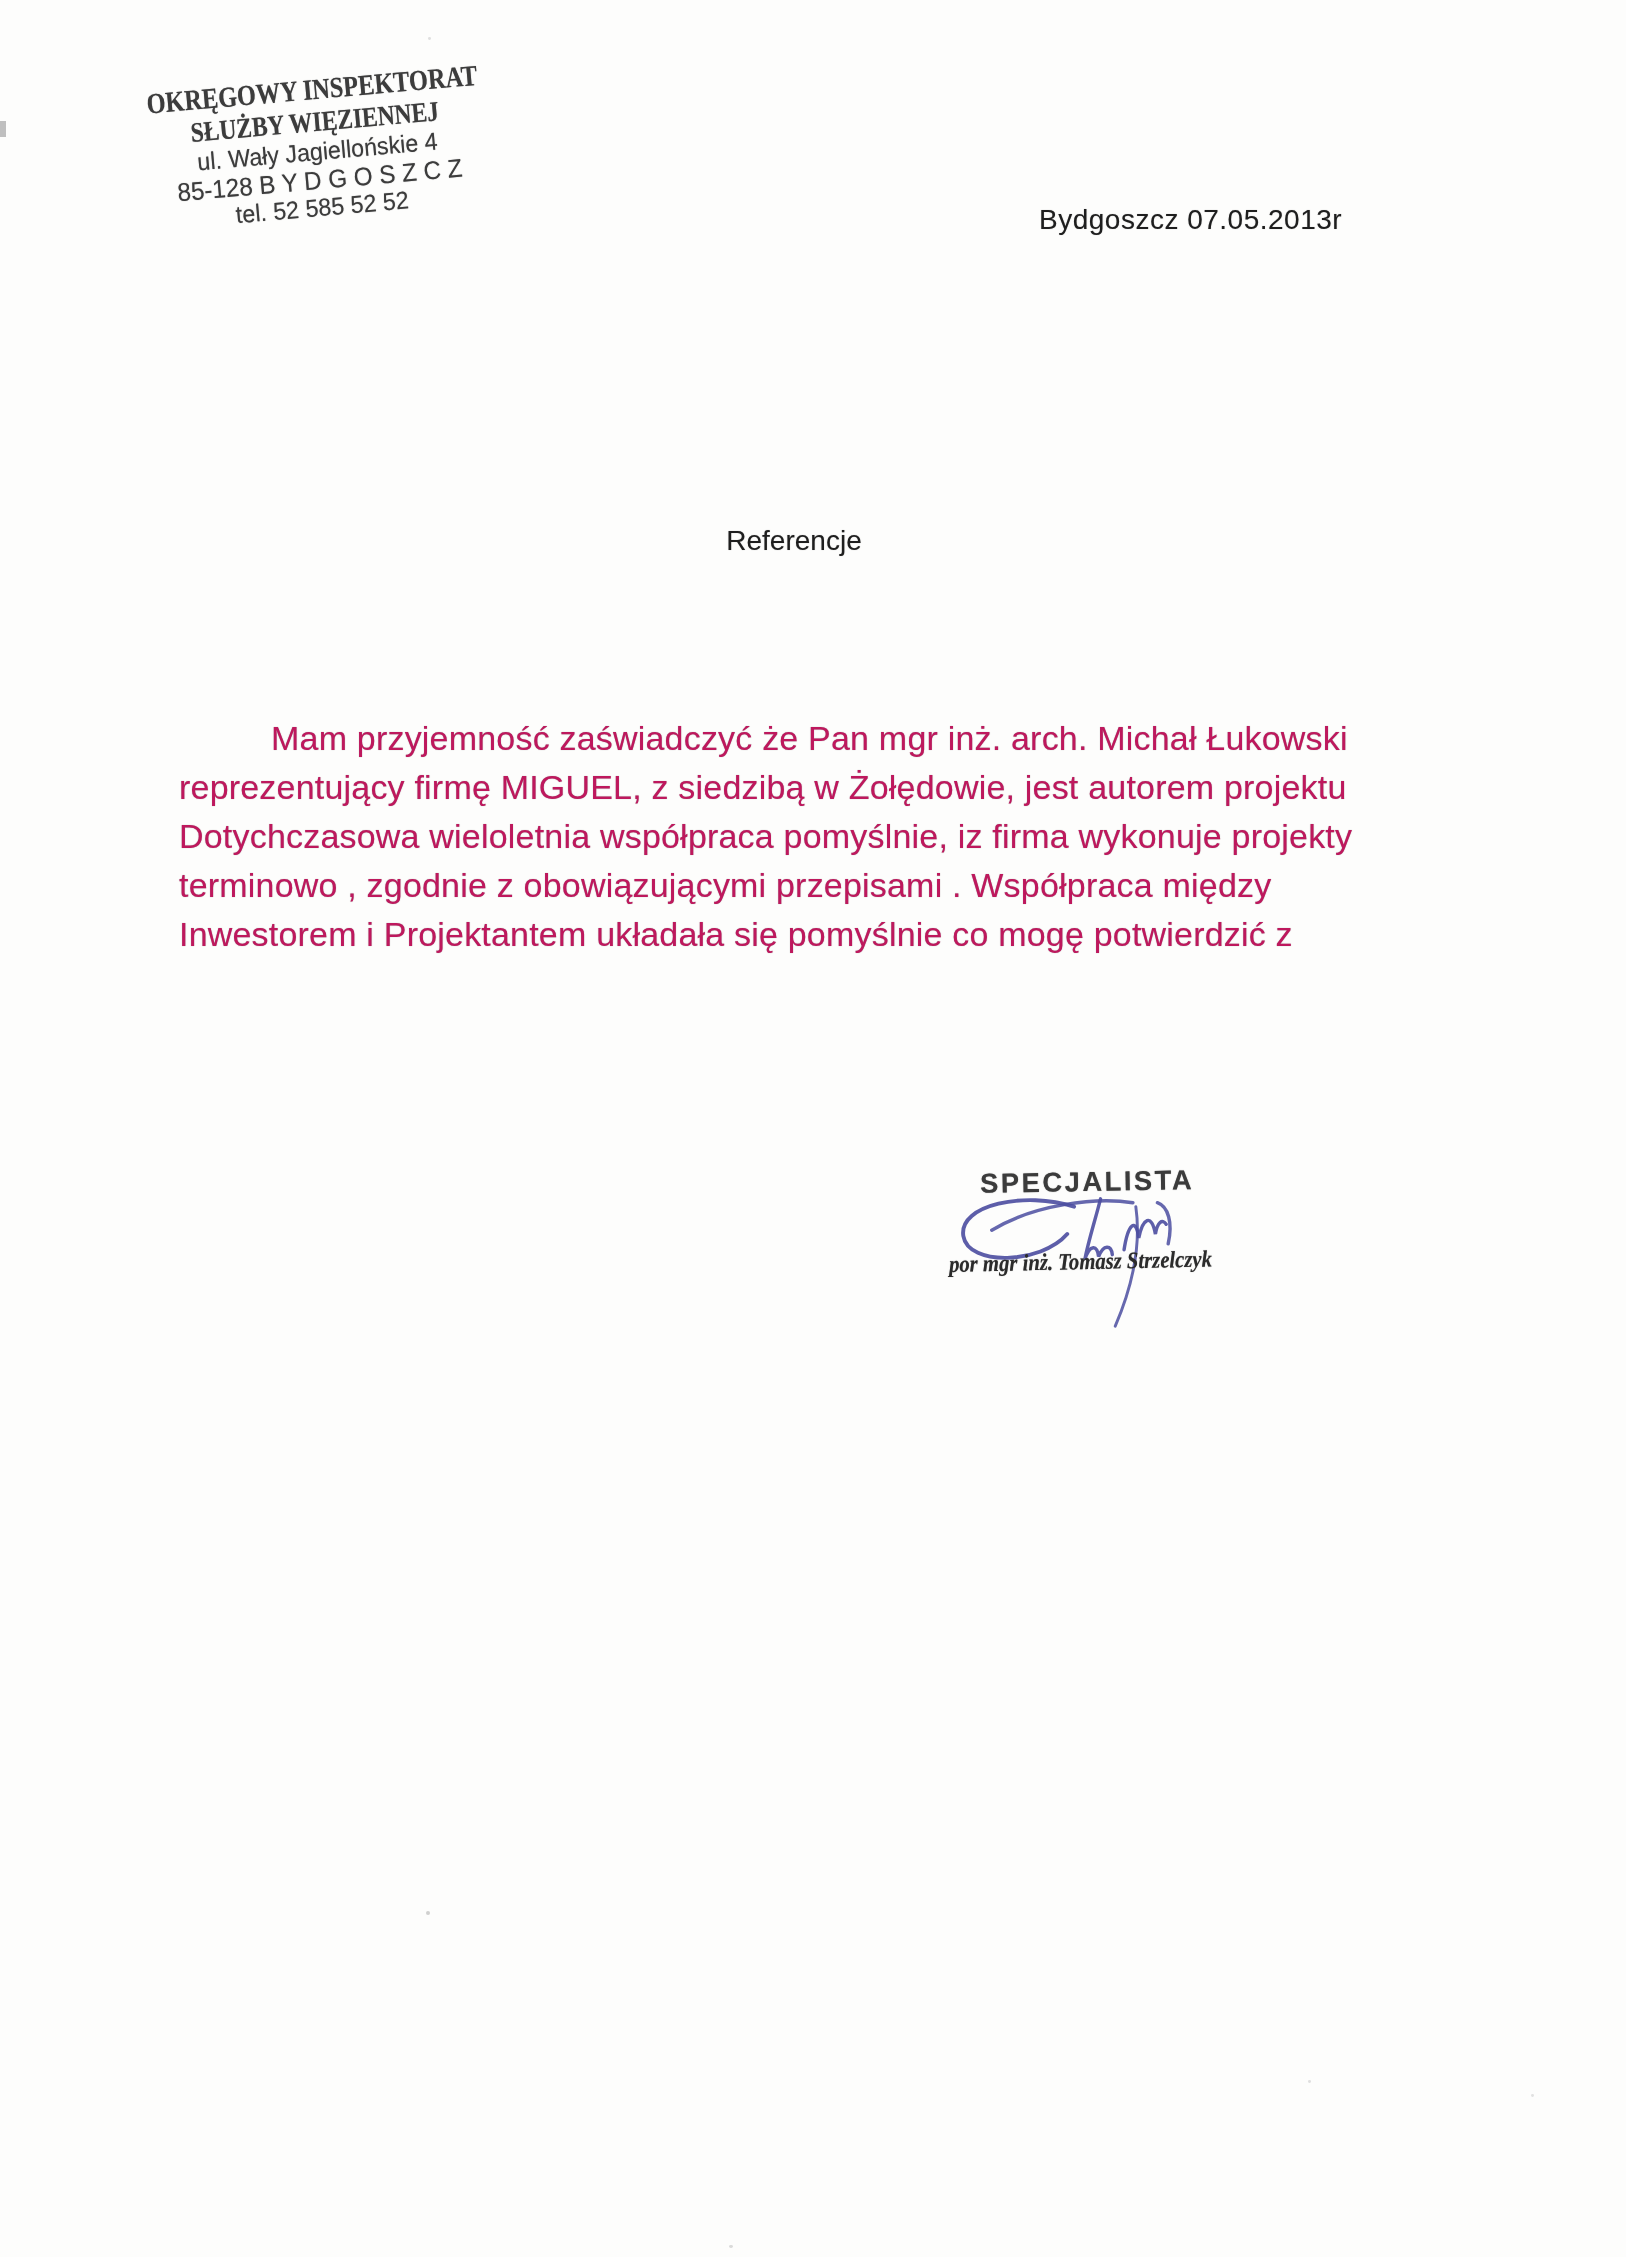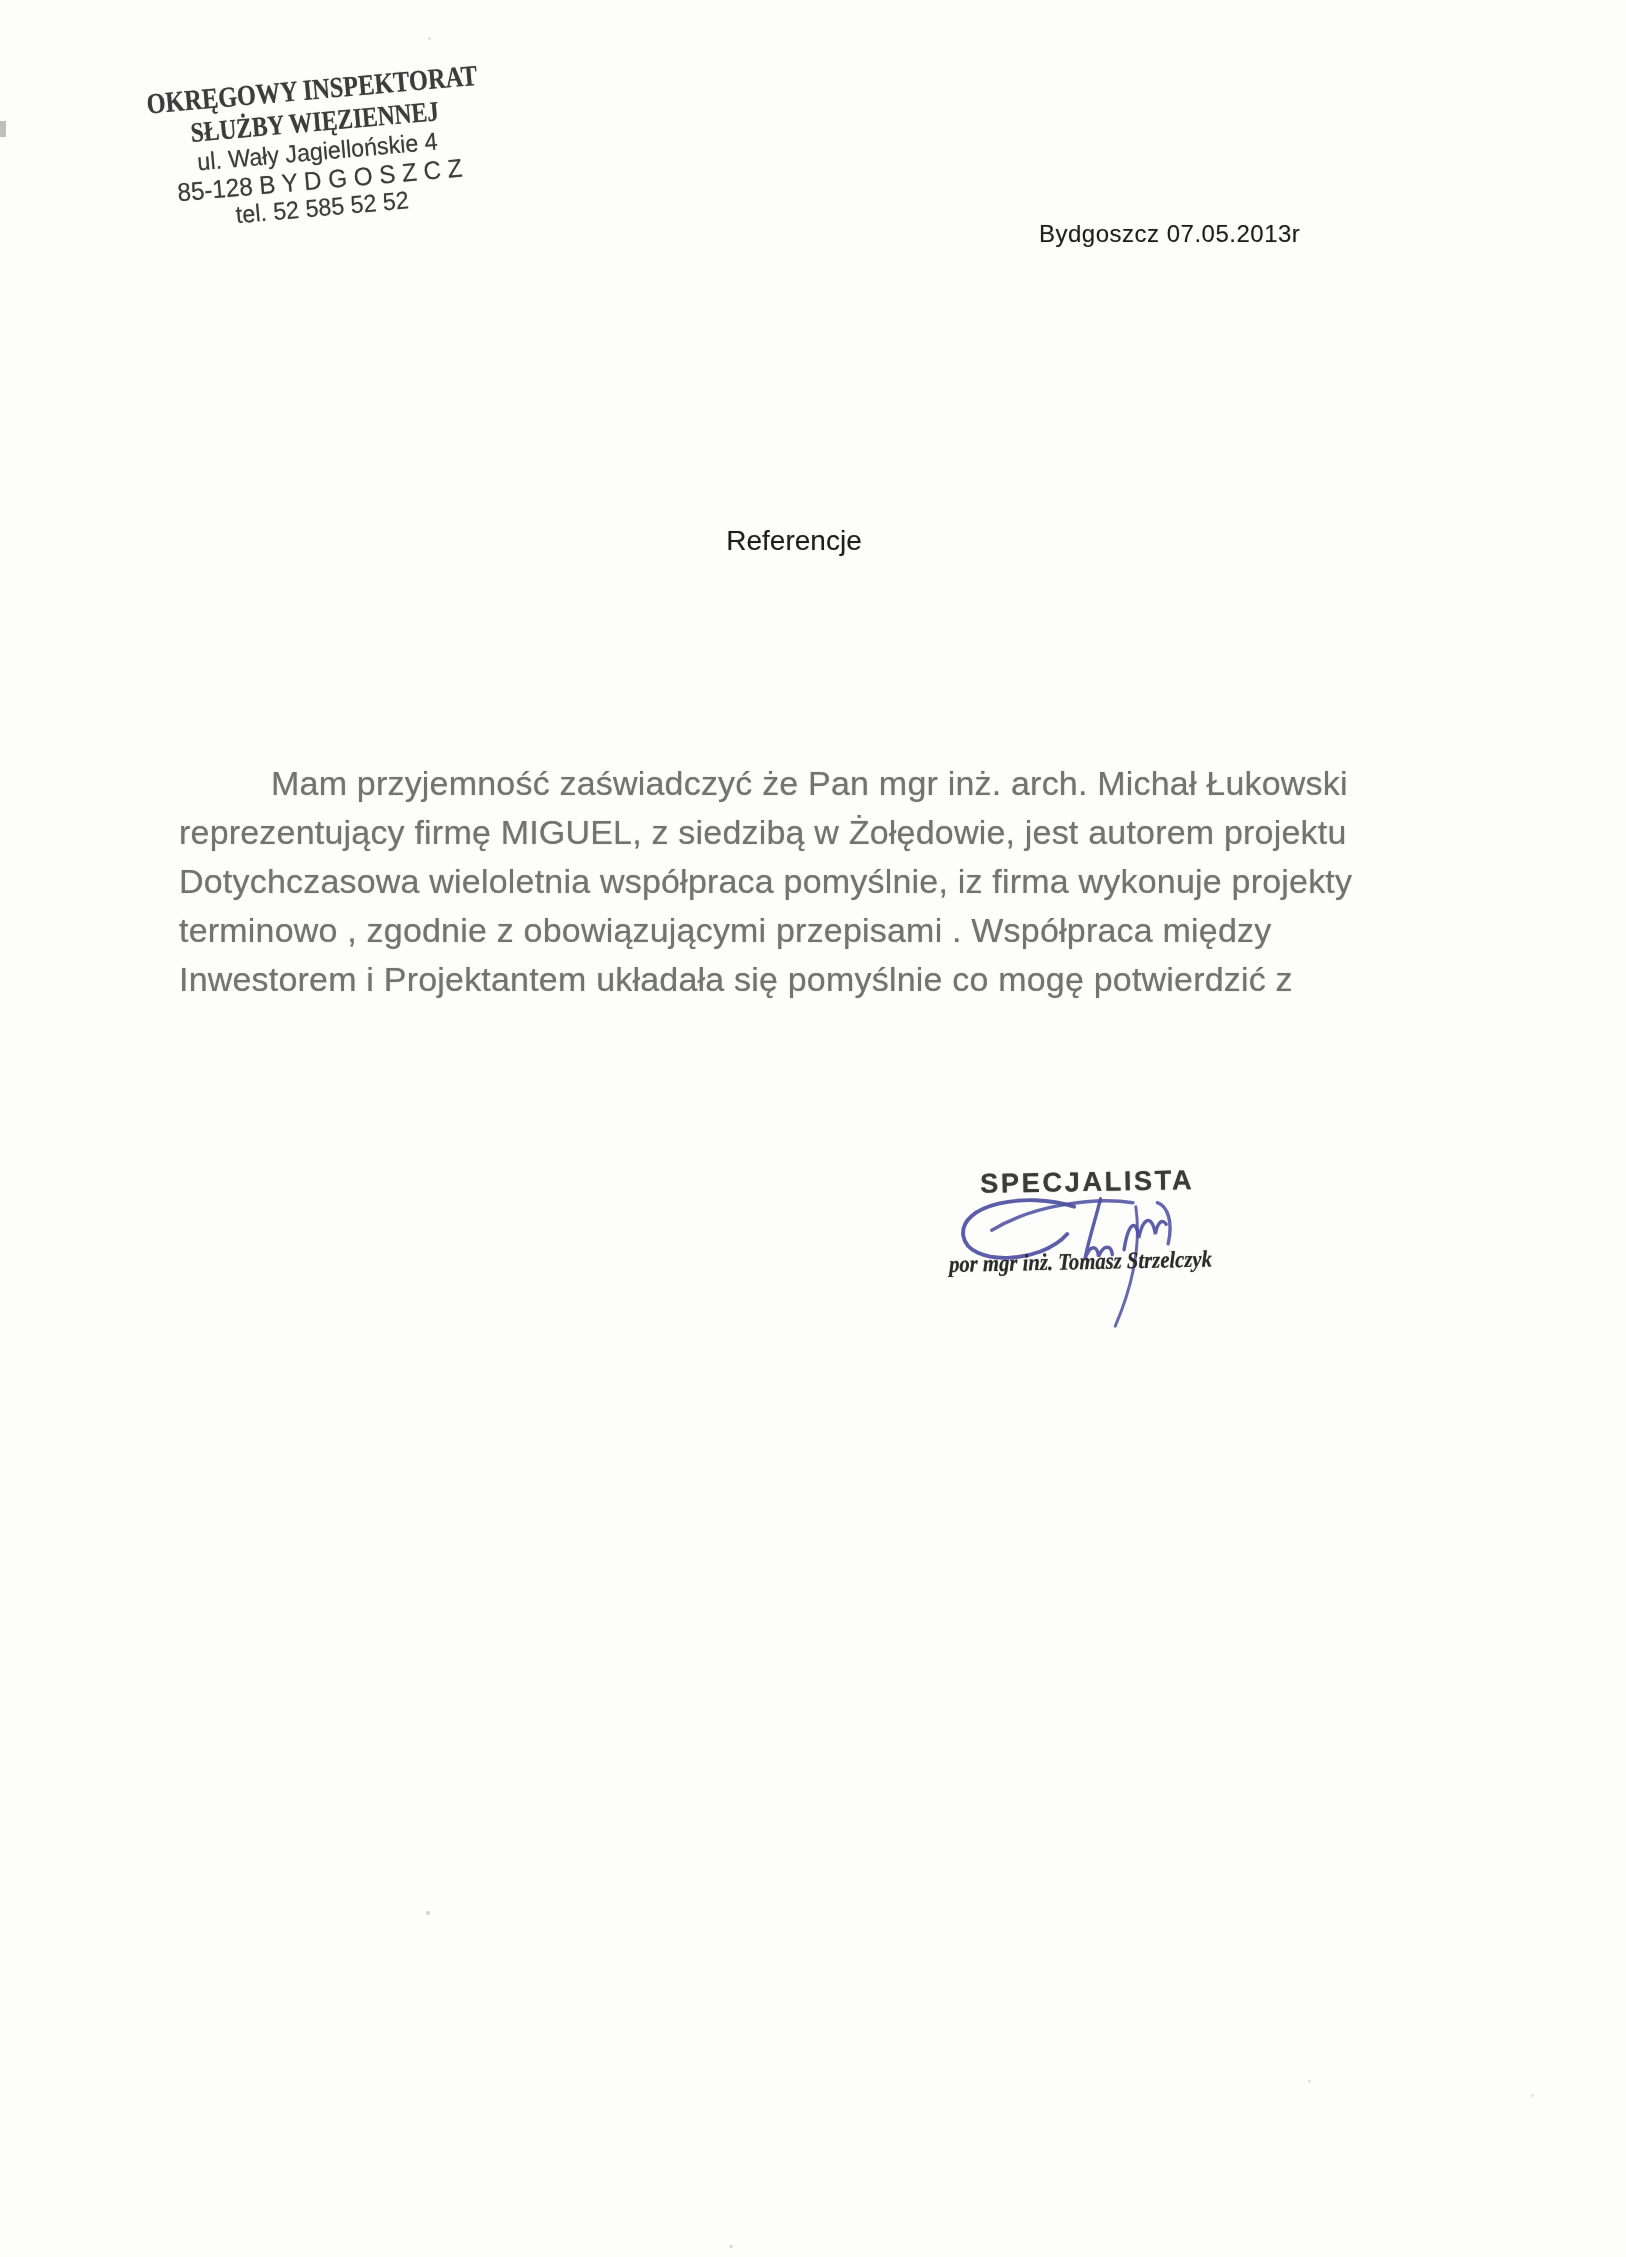--- a/index.html
+++ b/index.html
@@ -44,46 +44,46 @@
     font-weight: normal;
     transform: scaleX(.95);
     transform-origin: center;
     white-space: nowrap;
   }
   .office-stamp .sans-line.l4 { font-size: 25.5px; }
   
   .date-line {
     position: absolute;
     left: 1039px;
-    top: 220px;
-    font-size: 24px;
+    top: 204px;
+    font-size: 28px;
     letter-spacing: 0.5px;
     white-space: nowrap;
     text-shadow: 0 0 1px rgba(30,30,30,.35);
   }
   
   .doc-title {
     position: absolute;
     left: 0;
     top: 525px;
     width: 1588px;
     text-align: center;
     font-size: 28px;
     text-shadow: 0 0 1px rgba(30,30,30,.35);
   }
   
   .body-block {
     position: absolute;
     left: 179px;
-    top: 759px;
+    top: 714px;
     width: 1235px;
     font-size: 34px;
     line-height: 49px;
     letter-spacing: 0.2px;
-    color: #737373;
+    color: #be185d;
     text-shadow: 0 0 1px rgba(25,25,25,.4);
   }
   .body-line { white-space: nowrap; }
   .body-line.indent { padding-left: 92px; }
   
   .role-stamp {
     position: absolute;
     left: 980px;
     top: 1166px;
     font-size: 27.4px;

